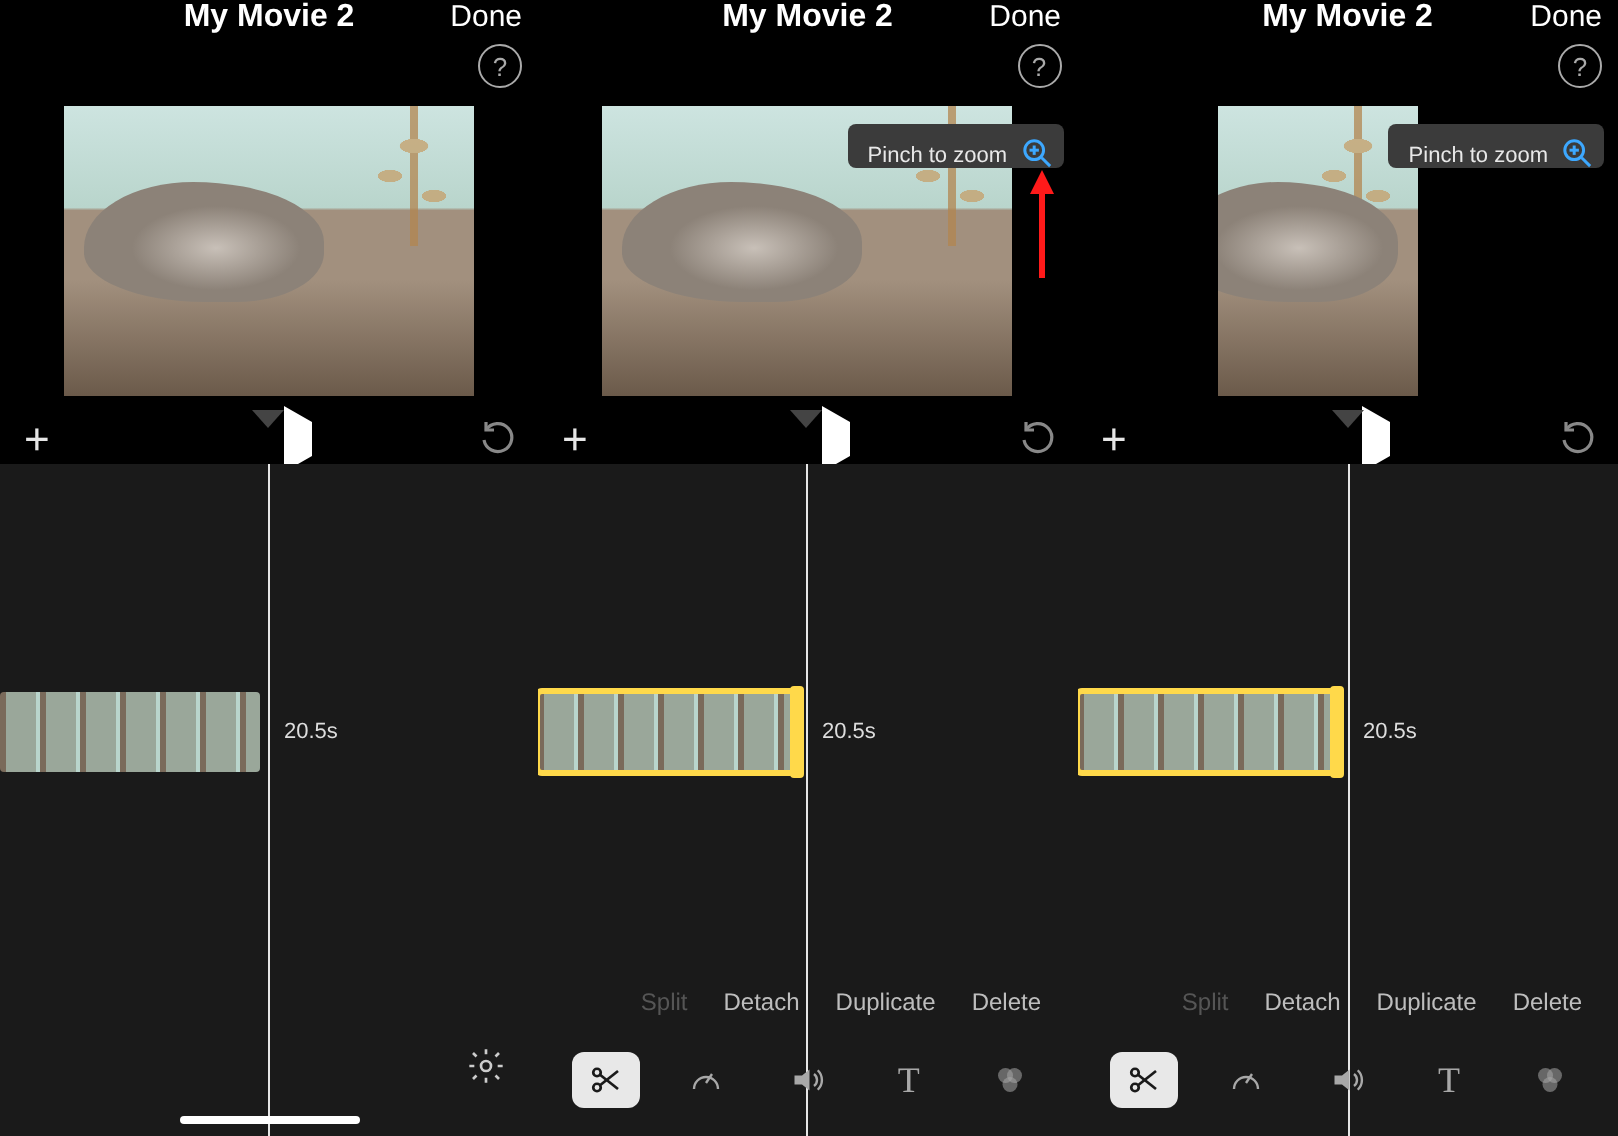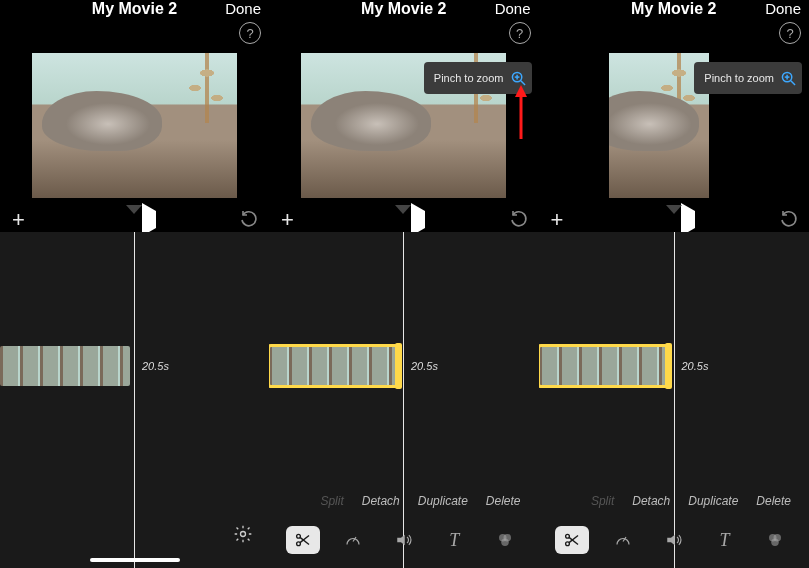--- a/index.html
+++ b/index.html
@@ -98,26 +98,26 @@
     background: radial-gradient(ellipse 60px 30px at 55% 55%, #c8c0b8, #8c8278 70%);
     border-radius: 50% 60% 40% 55% / 60% 55% 45% 45%;
   }
   .cat-photo.tall::after { left: -20px; width: 110px; }
 
   
   .pinch-pill {
     position: absolute;
     top: 62px;
     right: 7px;
-    height: 32px;
+    height: 22px;
     padding: 0 6px 0 10px;
     background: #3b3b3b;
     border-radius: 4px;
     display: flex;
-    align-items: center;
+    align-items: flex-end;
     gap: 7px;
     font-size: 11px;
     color: #e8e8e8;
   }
   .pinch-pill svg { width: 15px; height: 15px; }
 
   
   .red-arrow {
     position: absolute;
     top: 85px;
@@ -168,21 +168,20 @@
     border-right-width: 8px;
   }
 
   
   .timeline {
     position: absolute;
     top: 232px;
     left: 0; right: 0;
     bottom: 0;
     background: #1a1a1a;
-    font-style: italic;
   }
   .playhead {
     position: absolute;
     top: 0;
     bottom: 0;
     width: 1px;
     background: #e6e6e6;
   }
   .duration {
     position: absolute;

